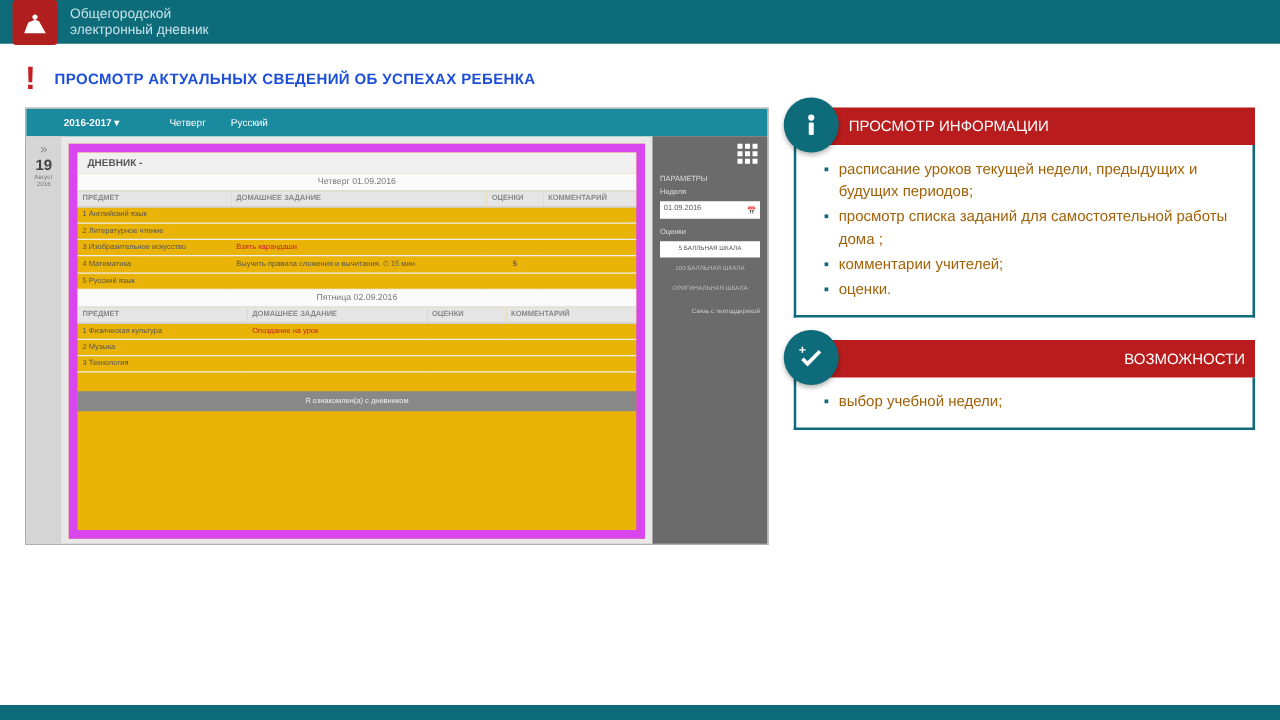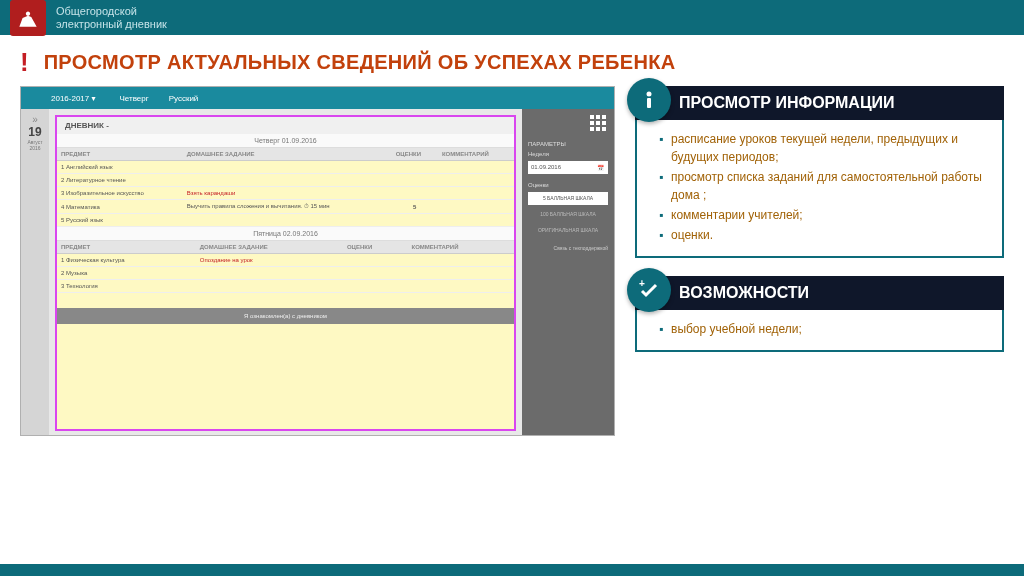--- a/index.html
+++ b/index.html
@@ -3,53 +3,53 @@
 <meta charset="utf-8">
 <style>
 *{margin:0;padding:0;box-sizing:border-box;font-family:Arial,sans-serif}
 body{width:1024px;height:576px;background:#fff;overflow:hidden}
 .header{background:#0d6b7a;height:35px;display:flex;align-items:center;padding:0 10px;color:#fff}
 .crest{width:36px;height:36px;background:#b01e1e;margin-right:10px;border-radius:3px;display:flex;align-items:center;justify-content:center}
 .crest svg{width:26px;height:26px}
 .header-title{font-size:11px;line-height:13px;color:#c5e3e8}
 .page-title-row{display:flex;align-items:center;padding:12px 20px 8px 20px}
 .excl{color:#c41e24;font-size:26px;font-weight:bold;margin-right:15px}
-.page-title{color:#c2410c;font-size:20px;font-weight:bold;letter-spacing:0.3px}
+.page-title{color:#1d4ed8;font-size:12px;font-weight:bold;letter-spacing:0.3px}
 .main{display:flex;padding:0 20px;gap:20px}
 .left-col{flex:0 0 595px}
 .screenshot{border:1px solid #b0b0b0;background:#e8e8e8;height:350px;position:relative;overflow:hidden;font-size:7px}
 .sc-top{background:#1a8a9e;height:22px;display:flex;align-items:center;color:#fff;padding:0 30px;font-size:8px}
-.sc-year{font-weight:normal;margin-right:24px}
+.sc-year{font-weight:bold;margin-right:40px}
 .sc-nav{margin-right:20px}
 .sc-body{display:flex;height:328px}
 .sc-date{width:28px;background:#d5d5d5;text-align:center;padding-top:5px}
 .sc-date-num{font-size:12px;font-weight:bold;color:#444}
 .sc-date-mon{font-size:5px;color:#777}
-.sc-center{flex:1;background:#fef9c3;margin:6px;border:2px solid #d946ef}
+.sc-center{flex:1;background:#eab308;margin:6px;border:7px solid #d946ef}
 .sc-diary-hdr{background:#f0f0f0;padding:4px 8px;font-size:8px;color:#555;font-weight:bold}
 .sc-day-hdr{text-align:center;font-size:7px;color:#777;padding:3px;background:#fafafa;border-bottom:1px solid #ddd}
 .sc-table{width:100%;border-collapse:collapse}
 .sc-table th{background:#e5e5e5;color:#888;font-size:6px;padding:3px 4px;text-align:left;font-weight:bold;border-bottom:1px solid #ccc}
 .sc-table td{font-size:6px;padding:3px 4px;border-bottom:1px solid #eee;color:#555}
 .sc-red{color:#c41e24}
 .sc-grade{text-align:center;font-weight:bold}
 .sc-right{width:92px;background:#6b6b6b;padding:6px;color:#ddd}
 .sc-grid-icon{width:18px;height:18px;margin-left:auto;margin-bottom:8px;display:grid;grid-template-columns:repeat(3,4px);grid-template-rows:repeat(3,4px);gap:2px}
 .sc-grid-icon span{background:#fff}
 .sc-param-lbl{font-size:6px;margin-bottom:4px}
 .sc-week-box{background:#fff;color:#555;padding:3px;font-size:6px;margin-bottom:8px;display:flex;justify-content:space-between}
 .sc-scale{background:#fff;color:#555;padding:3px;font-size:5px;text-align:center;margin-bottom:3px;line-height:7px}
 .sc-scale.inactive{background:transparent;color:#bbb}
 .sc-confirm{background:#888;text-align:center;padding:5px;font-size:6px;margin-top:15px;color:#eee}
 .sc-support{font-size:5px;text-align:right;margin-top:8px;color:#ccc}
 .right-col{flex:1}
 .info-block{position:relative;margin-bottom:18px}
 .info-badge{position:absolute;left:-8px;top:-8px;width:44px;height:44px;border-radius:50%;background:#0d6b7a;display:flex;align-items:center;justify-content:center;z-index:2;box-shadow:0 2px 4px rgba(0,0,0,0.3)}
 .info-badge svg{width:24px;height:24px}
-.info-header{background:#0f172a;color:#fff;font-size:16px;font-weight:bold;padding:8px 8px 8px 44px;margin-left:0}
+.info-header{background:#b91c1c;color:#fff;font-size:12px;font-weight:normal;padding:8px 8px 8px 44px;margin-left:0}
 .info-body{border-left:2px solid #0d6b7a;border-right:2px solid #0d6b7a;border-bottom:2px solid #0d6b7a;padding:10px 12px 10px 22px;font-size:12px;color:#a16207;line-height:18px}
 .info-body ul{list-style:none}
 .info-body li{position:relative;padding-left:12px;margin-bottom:2px}
 .info-body li:before{content:"▪";color:#0d6b7a;position:absolute;left:0}
 .bottom-bar{position:absolute;bottom:0;left:0;right:0;height:12px;background:#0d6b7a}
 </style>
 </head>
 <body>
 
 <div class="header">
@@ -209,21 +209,21 @@
         </div>
     </div>
 
     <div class="info-block">
       <div class="info-badge">
         <svg viewBox="0 0 24 24">
             <path d="M5 13l4 4 10-10" stroke="#fff" stroke-width="3" fill="none"></path>
             <text x="2" y="9" fill="#fff" font-size="10" font-weight="bold">+</text>
           </svg>
       </div>
-      <div class="info-header" style="padding-left:44px;text-align:left">ВОЗМОЖНОСТИ</div>
+      <div class="info-header" style="padding-left:44px;text-align:right">ВОЗМОЖНОСТИ</div>
       <div class="info-body">
           <ul id="list2">
             <li>выбор учебной недели;</li>
           </ul>
         </div>
     </div>
   </div>
 </div>
 
 <div class="bottom-bar"></div>

